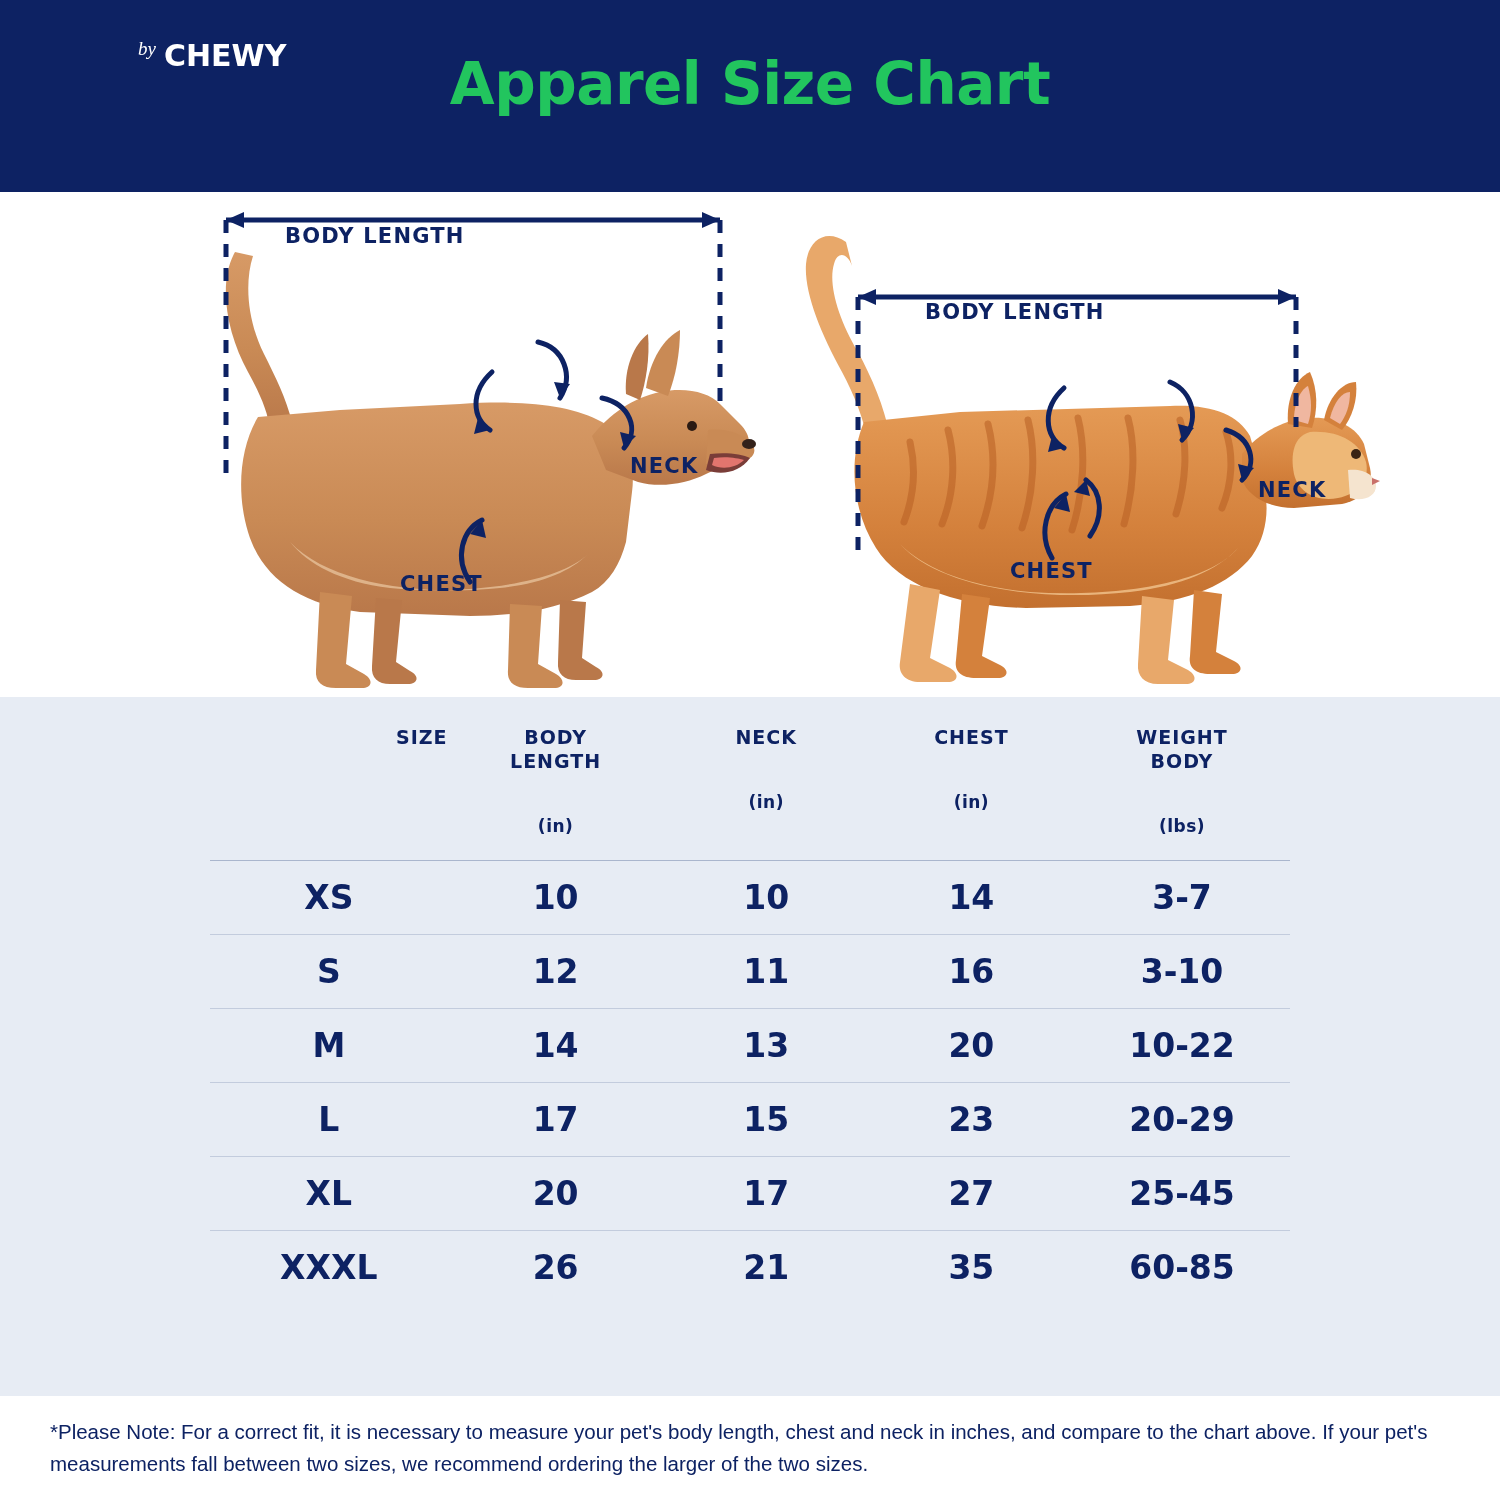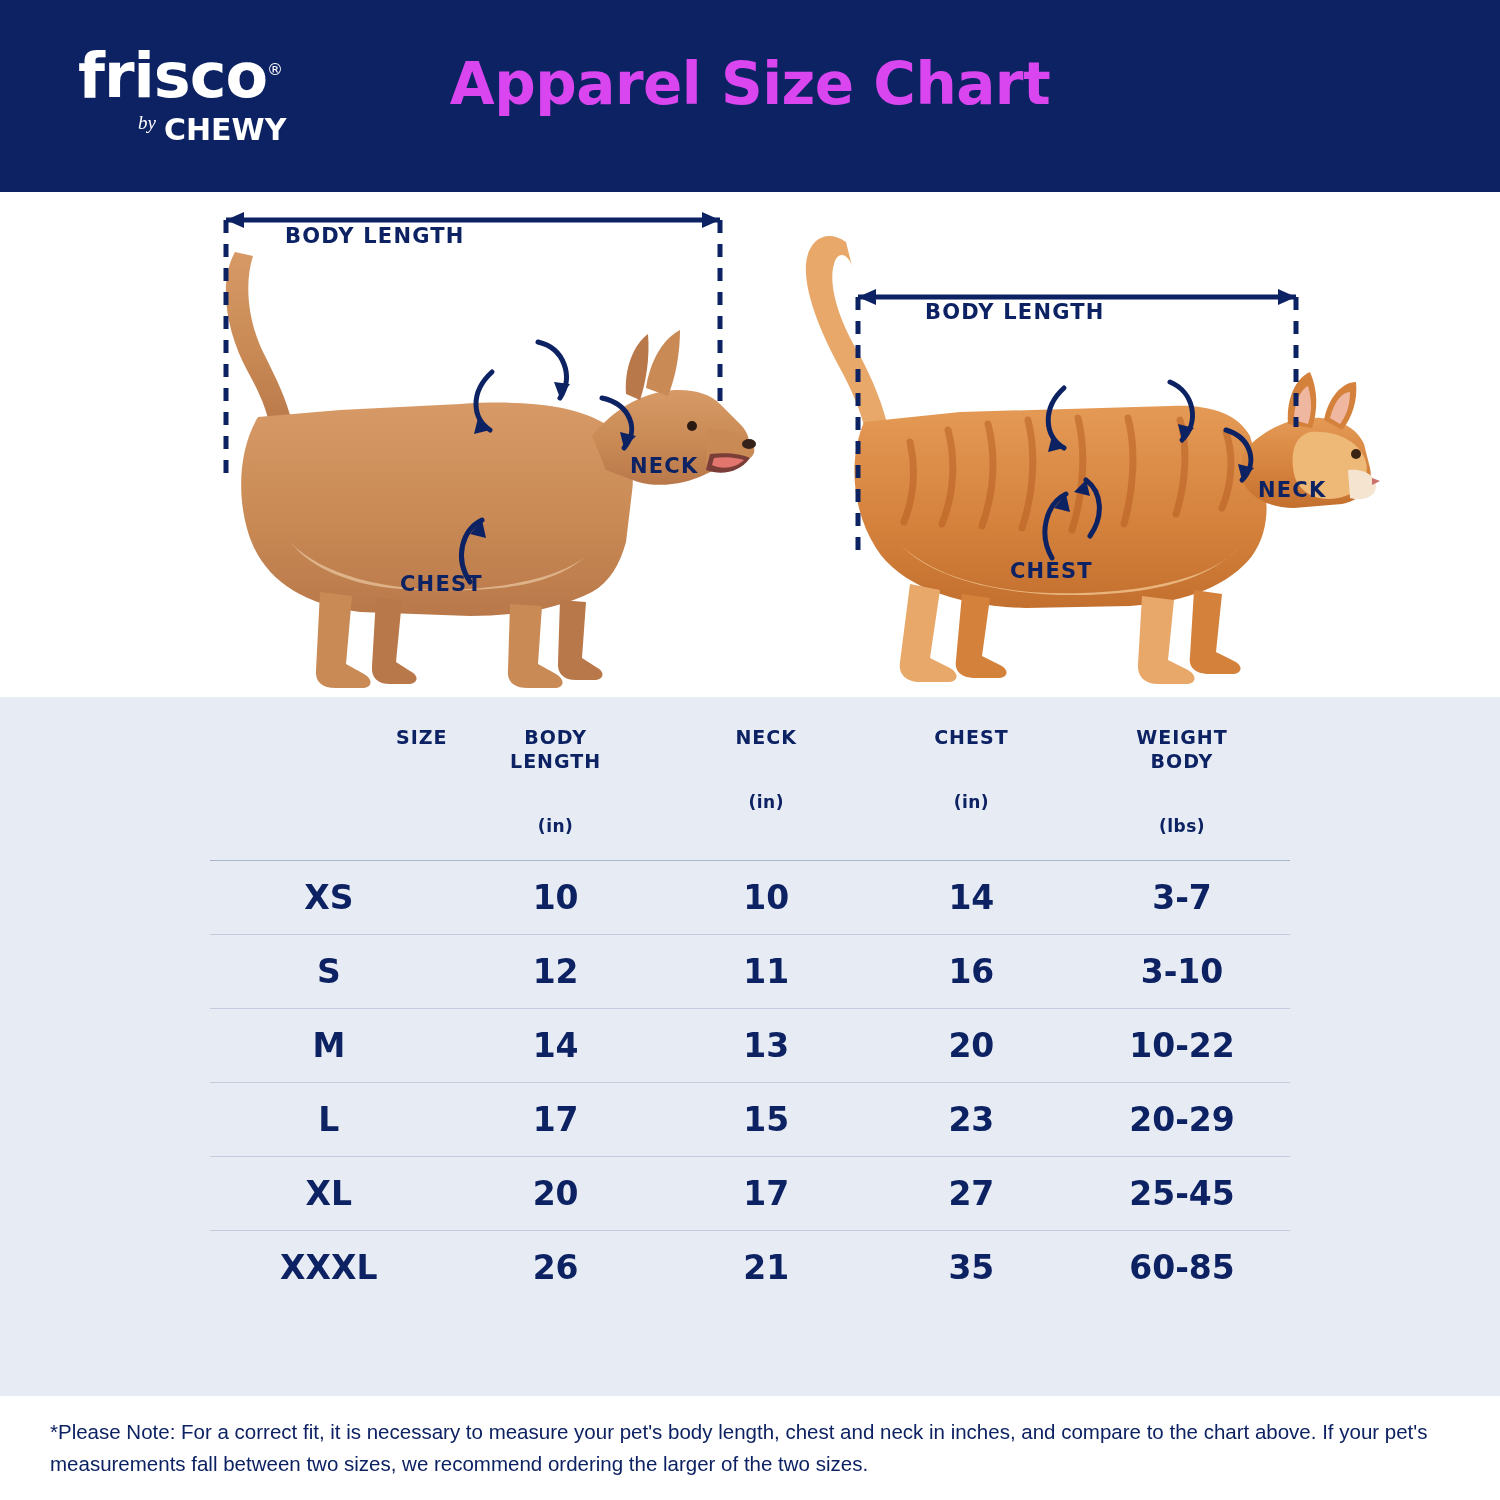--- a/index.html
+++ b/index.html
@@ -74,21 +74,21 @@
   }
   .header-title {
     position: absolute;
     left: 0;
     right: 0;
     top: 50px;
     text-align: center;
     font-family: "DejaVu Sans", sans-serif;
     font-size: 58px;
     font-weight: bold;
-    color: #d946ef;
+    color: #22c55e;
     letter-spacing: -0.5px;
   }
 
   
   .illus {
     position: relative;
     height: 505px;
     background: #ffffff;
     overflow: hidden;
   }
@@ -178,21 +178,20 @@
     padding: 0 50px;
   }
 </style>
 </head>
 <body>
 
 <div class="page">
 
   <div class="header">
     <div class="logo-wrap">
-      <div class="logo-frisco"><span>frisco</span><span class="reg">®</span></div>
       <div class="logo-sub">
         <span class="logo-by">by</span>
         <span class="logo-chewy">CHEWY</span>
       </div>
     </div>
     <div class="header-title">Apparel Size Chart</div>
   </div>
 
   <div class="illus">
 

